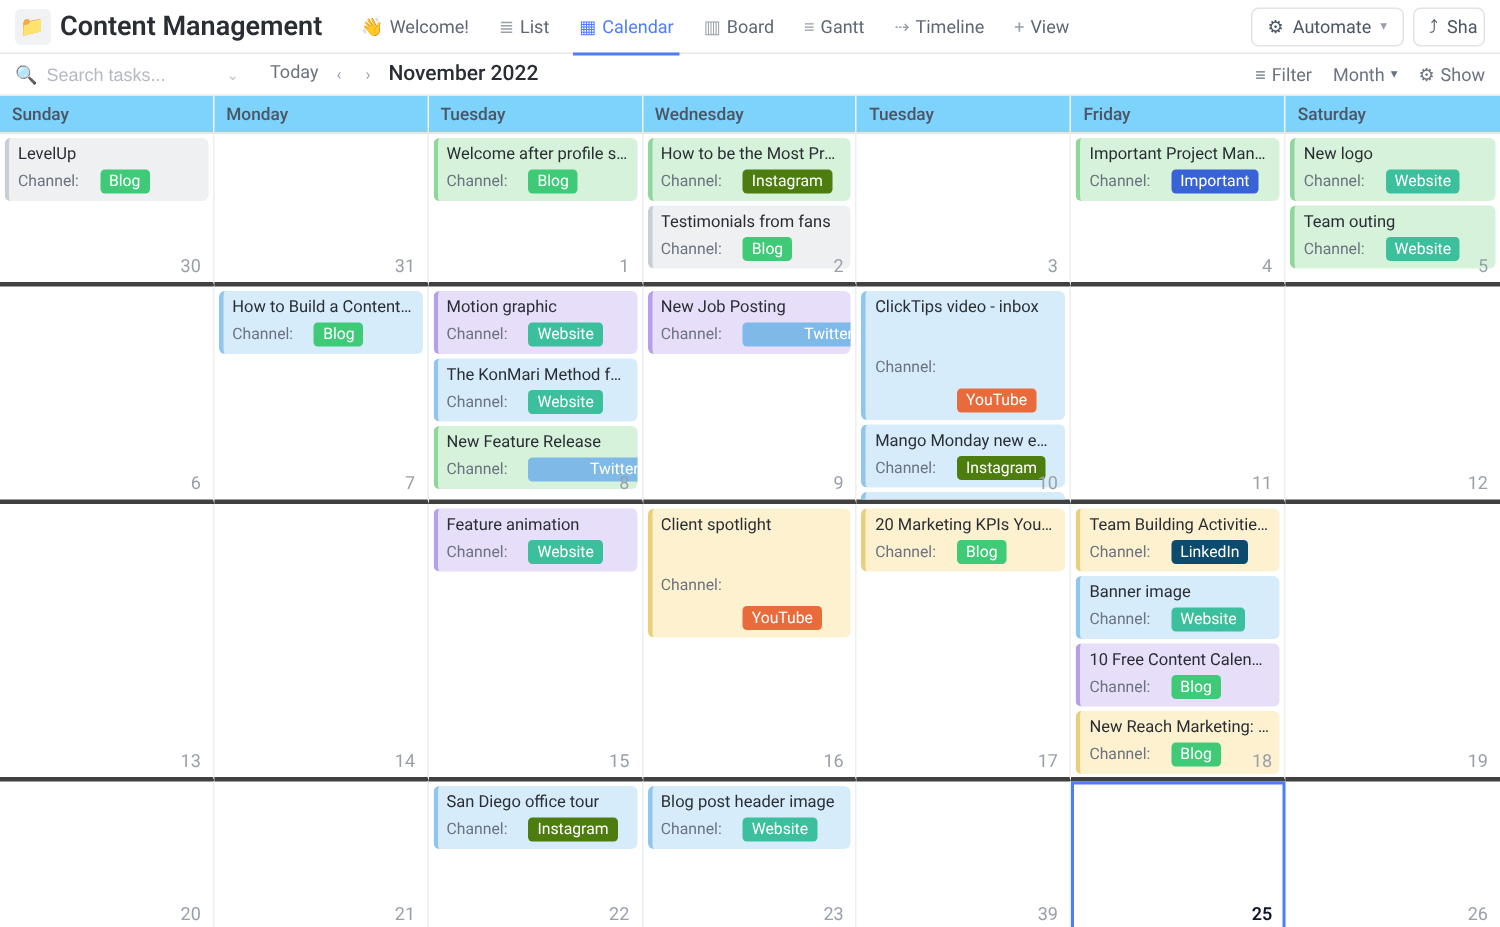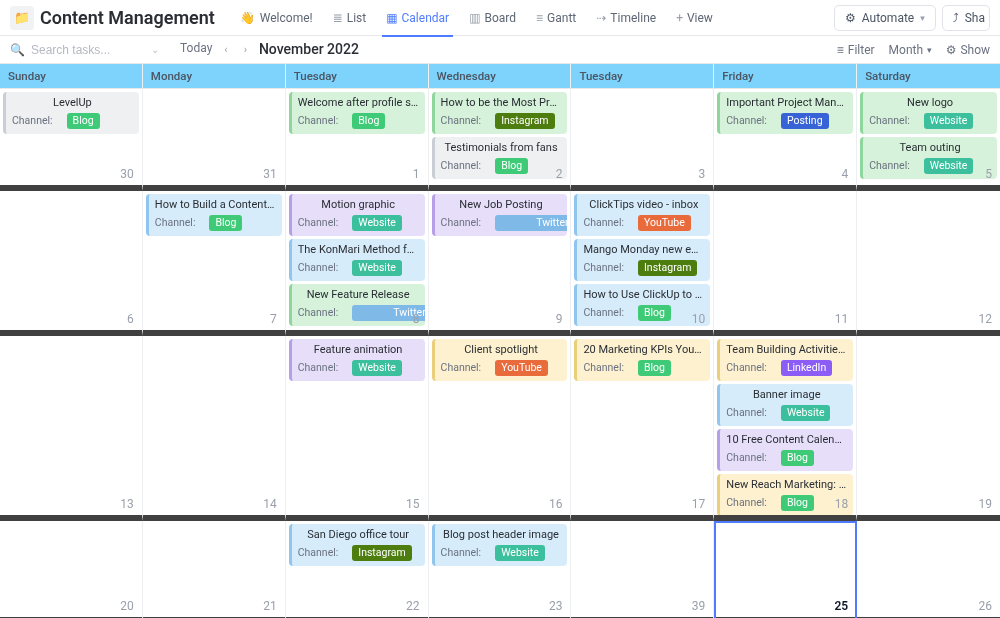--- a/index.html
+++ b/index.html
@@ -118,25 +118,24 @@
   .cal-head div:last-child { border-right: none; }
 
   .cal-body {
     display: grid;
     grid-template-columns: repeat(7, 1fr);
     grid-template-rows: 102px 145px 185px 102px;
     height: calc(618px - 36px - 28px - 24px);
   }
   .cell {
     border-right: 1px solid #eceef1;
-    border-bottom: 6px solid #404040;
+    border-bottom: 3px solid #404040;
     position: relative;
     padding: 3px 3px 18px 3px;
     overflow: hidden;
-    text-align: center;
   }
   .cell:nth-child(7n) { border-right: none; }
   .daynum {
     position: absolute;
     right: 8px;
     bottom: 4px;
     font-size: 12px;
     color: #9aa0aa;
   }
   .cell.today {
@@ -175,22 +174,22 @@
   .bg-green  { background: #d6f2da; border-left-color: #8fd69c; }
   .bg-blue   { background: #d7ecfb; border-left-color: #8fc5ee; }
   .bg-purple { background: #e7defa; border-left-color: #b79ee8; }
   .bg-yellow { background: #fdf1cf; border-left-color: #e9cf7b; }
   
   .t-blog     { background: #3fca78; }
   .t-instagram{ background: #4d7c0f; }
   .t-facebook { background: #3863d6; }
   .t-website  { background: #3cbf9c; }
   .t-twitter  { background: #7fb9e8; padding-left: 41px; }
-  .t-youtube  { background: #e96a3a; }
-  .t-linkedin { background: #8b5cf6; }
+  .t-youtube  { background: #e96a3a; margin-top: 44px; }
+  .t-linkedin { background: #0c4a6e; }
 </style>
 </head>
 <body>
 
 <div class="topbar">
   <div class="folder-icon">📁</div>
   <div class="title">Content Management</div>
   <div id="tabs-slot" style="display: flex;">
       <div class="tab">
         <span class="ticon">👋</span>
@@ -314,21 +313,21 @@
       <div class="daynum">2</div>
     </div>
     <div class="cell">
       <div class="daynum">3</div>
     </div>
     <div class="cell">
       <div class="event bg-green">
         <div class="etitle">Important Project Management</div>
         <div class="erow">
           <span class="ch-label">Channel:</span>
-          <span class="tag t-facebook">Posting</span>
+          <span class="tag t-facebook">Important</span>
         </div>
       </div>
       <div class="daynum">4</div>
     </div>
     <div class="cell">
       <div class="event bg-green">
         <div class="etitle">New logo</div>
         <div class="erow">
           <span class="ch-label">Channel:</span>
           <span class="tag t-website">Website</span>

